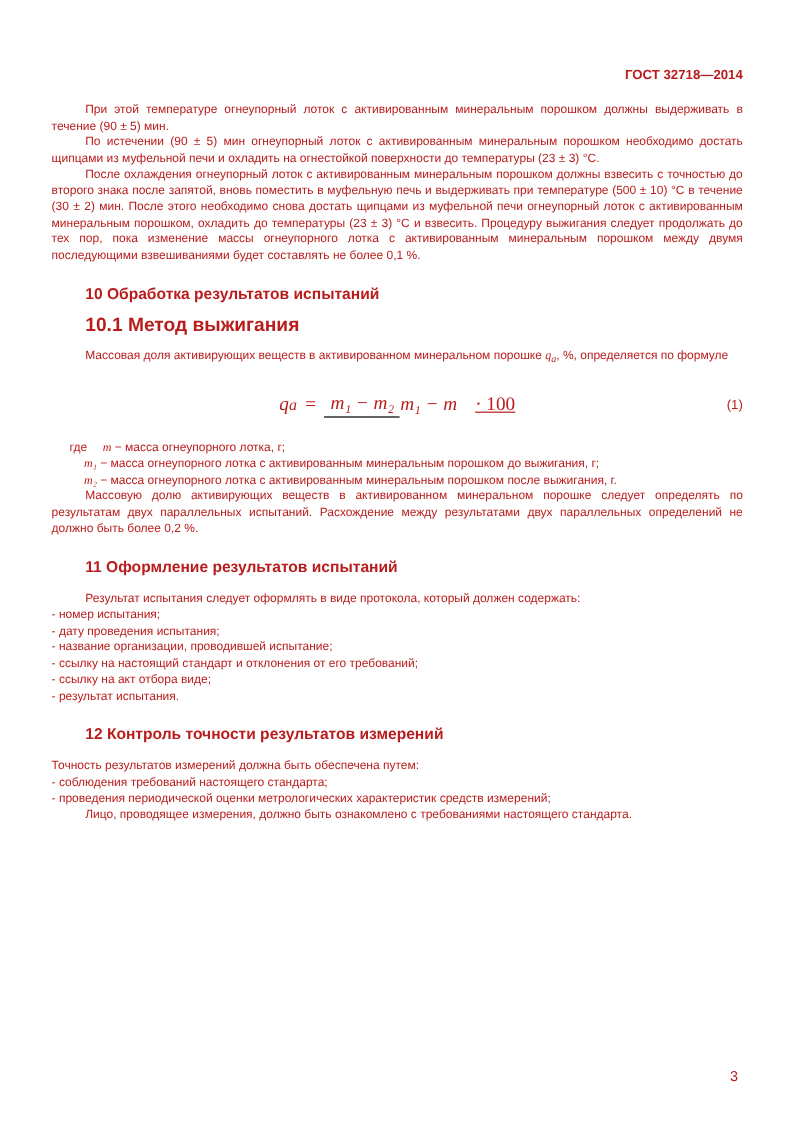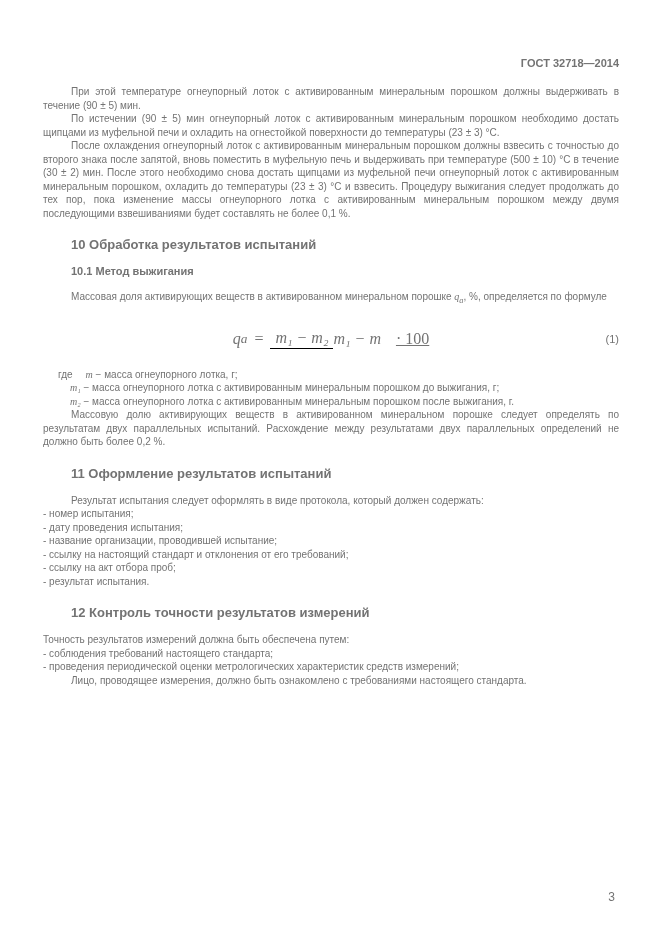--- a/index.html
+++ b/index.html
@@ -3,21 +3,21 @@
 <meta charset="utf-8">
 <style>
   * { box-sizing: border-box; }
   html, body { margin: 0; padding: 0; background: #ffffff; }
   .page {
     position: relative;
     width: 661px;
     height: 935px;
     background: #ffffff;
     font-family: "Liberation Sans", sans-serif;
-    color: #737373;
+    color: #b91c1c;
     overflow: hidden;
   }
   .content {
     position: absolute;
     top: 57px;
     left: 43px;
     right: 42px;
   }
   .doc-header {
     text-align: right;
@@ -28,21 +28,21 @@
   p { margin: 0; font-size: 10px; line-height: 13.5px; text-align: justify; }
   .indent { text-indent: 28px; }
   h2 {
     font-size: 13px;
     font-weight: bold;
     margin: 17px 0 13px 28px;
     line-height: 15px;
     text-align: left;
   }
   h3 {
-    font-size: 11px;
+    font-size: 16px;
     font-weight: bold;
     margin: 13px 0 12px 28px;
     line-height: 13px;
     text-align: left;
   }
   .var-inline { font-family: "Liberation Serif", serif; font-style: italic; }
   .formula-row {
     position: relative;
     margin: 10px 0 8px 0;
     display: flex;
@@ -123,21 +123,21 @@
 
     <p class="indent">Массовую долю активирующих веществ в активированном минеральном порошке следует определять по результатам двух параллельных испытаний. Расхождение между результатами двух параллельных определений не должно быть более 0,2 %.</p>
 
     <h2>11 Оформление результатов испытаний</h2>
 
     <p class="indent">Результат испытания следует оформлять в виде протокола, который должен содержать:</p>
     <p class="list-item">- номер испытания;</p>
     <p class="list-item">- дату проведения испытания;</p>
     <p class="list-item">- название организации, проводившей испытание;</p>
     <p class="list-item">- ссылку на настоящий стандарт и отклонения от его требований;</p>
-    <p class="list-item">- ссылку на акт отбора проб;</p>
+    <p class="list-item">- ссылку на акт отбора виде;</p>
     <p class="list-item">- результат испытания.</p>
 
     <h2>12 Контроль точности результатов измерений</h2>
 
     <p>Точность результатов измерений должна быть обеспечена путем:</p>
     <p class="list-item">- соблюдения требований настоящего стандарта;</p>
     <p class="list-item">- проведения периодической оценки метрологических характеристик средств измерений;</p>
     <p class="indent">Лицо, проводящее измерения, должно быть ознакомлено с требованиями настоящего стандарта.</p>
 
   </div>

